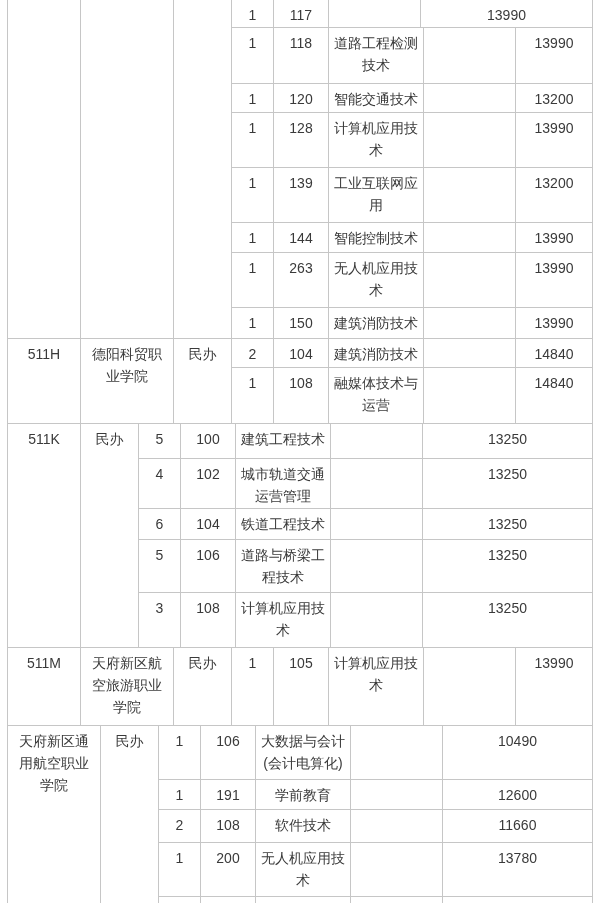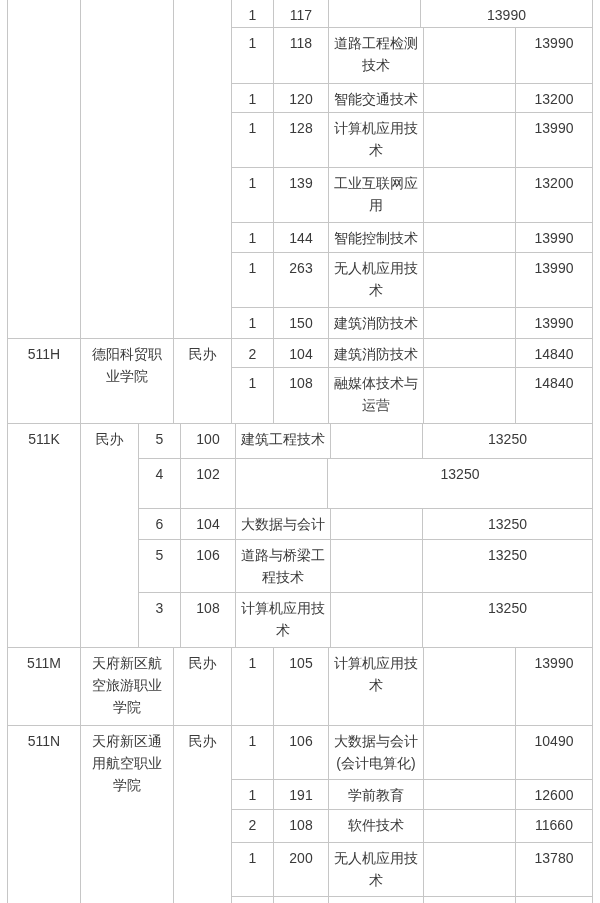--- a/index.html
+++ b/index.html
@@ -123,27 +123,28 @@
         <div class="row" style="height:35px">
           <div class="c cnt">5</div>
           <div class="c mc">100</div>
           <div class="c mn">建筑工程技术</div>
           <div class="c note"></div>
           <div class="c fee">13250</div>
         </div>
         <div class="row" style="height:50px">
           <div class="c cnt">4</div>
           <div class="c mc">102</div>
+          <div class="c mn">城市轨道交通运营管理</div>
           <div class="c note"></div>
           <div class="c fee">13250</div>
         </div>
         <div class="row" style="height:31px">
           <div class="c cnt">6</div>
           <div class="c mc">104</div>
-          <div class="c mn">大数据与会计</div>
+          <div class="c mn">铁道工程技术</div>
           <div class="c note"></div>
           <div class="c fee">13250</div>
         </div>
         <div class="row" style="height:53px">
           <div class="c cnt">5</div>
           <div class="c mc">106</div>
           <div class="c mn">道路与桥梁工程技术</div>
           <div class="c note"></div>
           <div class="c fee">13250</div>
         </div>
@@ -166,21 +167,20 @@
           <div class="c cnt">1</div>
           <div class="c mc">105</div>
           <div class="c mn">计算机应用技术</div>
           <div class="c note"></div>
           <div class="c fee">13990</div>
         </div>
       </div>
     </div>
 
     <div class="blk bl" style="height:177px">
-      <div class="c code">511N</div>
       <div class="c school">天府新区通用航空职业学院</div>
       <div class="c type">民办</div>
       <div class="rows">
         <div class="row" style="height:54px">
           <div class="c cnt">1</div>
           <div class="c mc">106</div>
           <div class="c mn">大数据与会计(会计电算化)</div>
           <div class="c note"></div>
           <div class="c fee">10490</div>
         </div>

